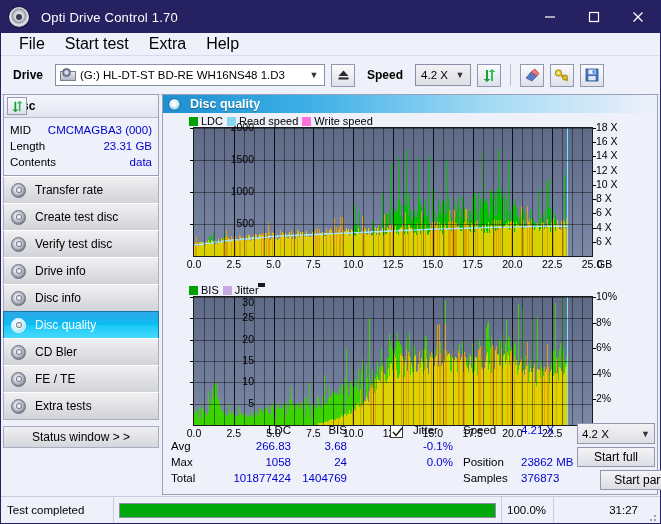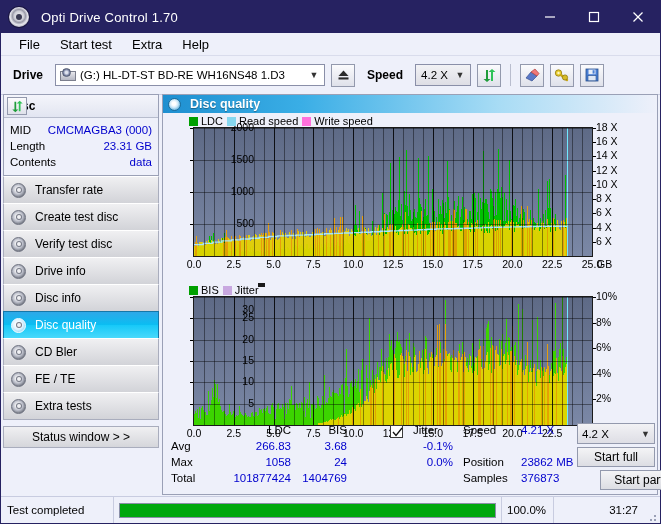--- a/index.html
+++ b/index.html
@@ -25,21 +25,21 @@
      border-radius:50%;background:#3a3a52;}
   .title-text{color:#ffffff;font-size:13px;margin-left:12px;letter-spacing:.2px;}
   .wbtns{position:absolute;right:0;top:0;height:32px;display:flex;}
   .wbtn{width:44px;height:32px;display:flex;align-items:center;justify-content:center;
         color:#fff;font-size:13px;}
   .wbtn svg{display:block;}
 
   
   .menubar{height:22px;background:#eef0fa;display:flex;align-items:center;
            padding-left:8px;border-bottom:1px solid #d9dcec;}
-  .menu-item{padding:2px 10px;font-size:13px;color:#000;}
+  .menu-item{padding:2px 10px;font-size:16px;color:#000;}
 
   
   .toolbar{height:38px;background:#eef0fa;display:flex;align-items:center;
            padding:0 6px;gap:6px;border-bottom:1px solid #c8cce0;}
   .tb-label{font-size:12px;font-weight:bold;color:#000;margin-right:6px;margin-left:6px;}
   .combo{height:22px;background:#fff;border:1px solid #8a8fa8;display:flex;
          align-items:center;font-size:11.5px;color:#000;padding:0 2px;
          box-sizing:border-box;position:relative;}
   .combo .arrow{margin-left:auto;width:16px;text-align:center;color:#333;font-size:9px;}
   .drive-combo{width:270px;}
@@ -1894,21 +1894,21 @@
             <div class="axis-lbl" style="right: 403px; text-align: right; top: 283.667px;">5</div>
             <div class="axis-lbl" style="left: 27px; top: 290.667px; width: 3px; height: 1px; background: rgb(0, 0, 0);"></div>
             <div class="axis-lbl" style="right: 403px; text-align: right; top: 262.333px;">10</div>
             <div class="axis-lbl" style="left: 27px; top: 269.333px; width: 3px; height: 1px; background: rgb(0, 0, 0);"></div>
             <div class="axis-lbl" style="right: 403px; text-align: right; top: 241px;">15</div>
             <div class="axis-lbl" style="left: 27px; top: 248px; width: 3px; height: 1px; background: rgb(0, 0, 0);"></div>
             <div class="axis-lbl" style="right: 403px; text-align: right; top: 219.667px;">20</div>
             <div class="axis-lbl" style="left: 27px; top: 226.667px; width: 3px; height: 1px; background: rgb(0, 0, 0);"></div>
             <div class="axis-lbl" style="right: 403px; text-align: right; top: 198.333px;">25</div>
             <div class="axis-lbl" style="left: 27px; top: 205.333px; width: 3px; height: 1px; background: rgb(0, 0, 0);"></div>
-            <div class="axis-lbl" style="right: 403px; text-align: right; top: 190px;">30</div>
+            <div class="axis-lbl" style="right: 403px; text-align: right; top: 183px;">30</div>
             <div class="axis-lbl" style="left: 27px; top: 184px; width: 3px; height: 1px; background: rgb(0, 0, 0);"></div>
             <div class="axis-lbl" style="left: 19px; width: 24px; text-align: center; top: 314px;">0.0</div>
             <div class="axis-lbl" style="left: 58.8px; width: 24px; text-align: center; top: 314px;">2.5</div>
             <div class="axis-lbl" style="left: 98.6px; width: 24px; text-align: center; top: 314px;">5.0</div>
             <div class="axis-lbl" style="left: 138.4px; width: 24px; text-align: center; top: 314px;">7.5</div>
             <div class="axis-lbl" style="left: 178.2px; width: 24px; text-align: center; top: 314px;">10.0</div>
             <div class="axis-lbl" style="left: 218px; width: 24px; text-align: center; top: 314px;">12.5</div>
             <div class="axis-lbl" style="left: 257.8px; width: 24px; text-align: center; top: 314px;">15.0</div>
             <div class="axis-lbl" style="left: 297.6px; width: 24px; text-align: center; top: 314px;">17.5</div>
             <div class="axis-lbl" style="left: 337.4px; width: 24px; text-align: center; top: 314px;">20.0</div>

